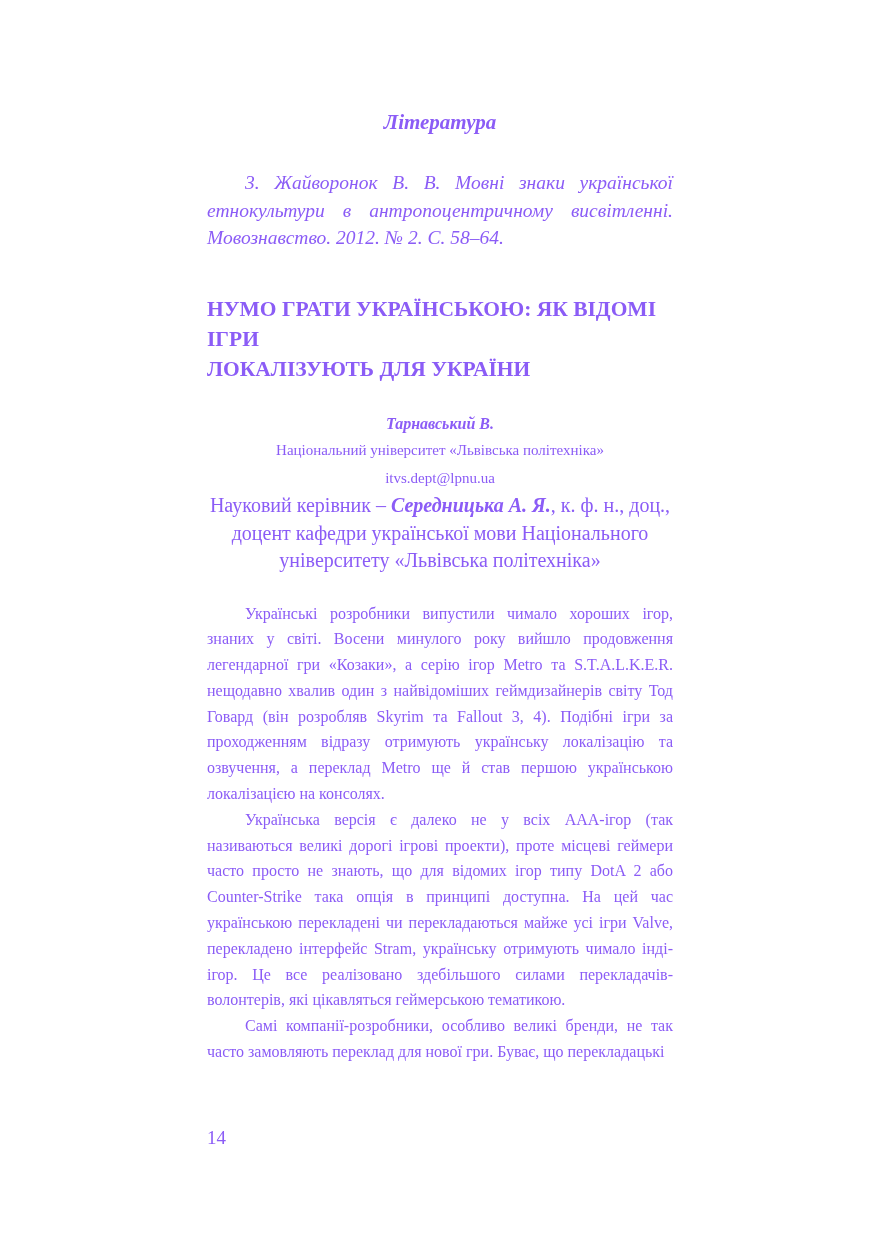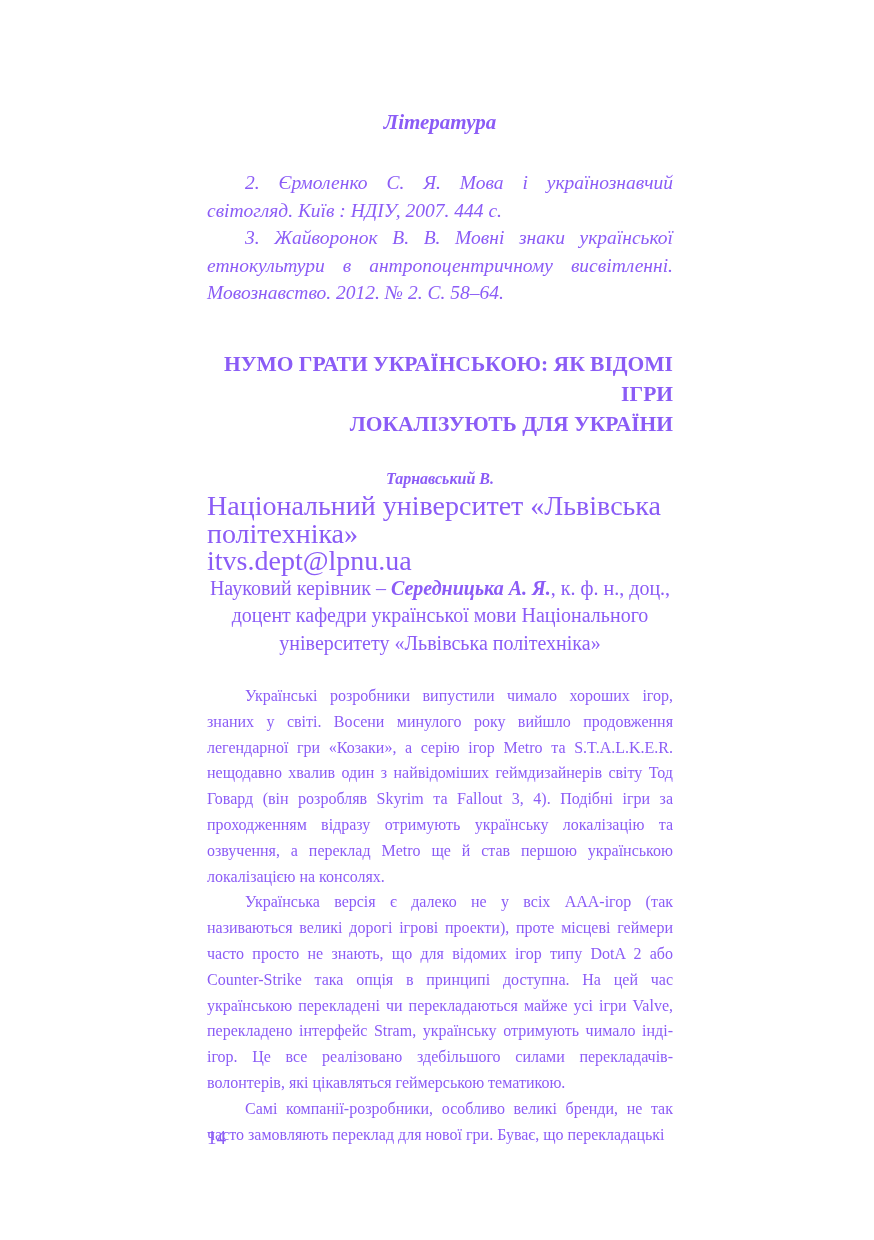--- a/index.html
+++ b/index.html
@@ -30,37 +30,37 @@
   .references p.ref {
     margin: 0;
     font-style: italic;
     font-size: 19.5px;
     line-height: 27.5px;
     text-align: justify;
     text-indent: 38px;
   }
   .article-title {
     margin: 42px 0 0 0;
-    text-align: right;
+    text-align: left;
     font-size: 21.5px;
     font-weight: bold;
     line-height: 30px;
   }
   .author {
     margin: 26px 0 0 0;
     text-align: center;
     font-size: 16px;
     font-weight: bold;
     font-style: italic;
     line-height: 27.5px;
   }
   .affil {
     margin: 0;
-    text-align: left;
-    font-size: 28px;
+    text-align: center;
+    font-size: 15px;
     line-height: 27.5px;
   }
   .supervisor {
     margin: 0;
     text-align: center;
     font-size: 20px;
     line-height: 27.5px;
   }
   .supervisor .sup-name {
     font-weight: bold;
@@ -85,21 +85,20 @@
   }
 </style>
 </head>
 <body>
 
 <div class="page">
 
   <h2 class="lit-heading">Література</h2>
 
   <div class="references">
-    <p class="ref">2. Єрмоленко С. Я. Мова і українознавчий світогляд. Київ : НДІУ, 2007. 444 с.</p>
     <p class="ref">3. Жайворонок В. В. Мовні знаки української етнокультури в антропоцентричному висвітленні. Мовознавство. 2012. № 2. С. 58–64.</p>
   </div>
 
   <h1 class="article-title">
     <span>НУМО ГРАТИ УКРАЇНСЬКОЮ: ЯК ВІДОМІ ІГРИ</span><br>
     <span>ЛОКАЛІЗУЮТЬ ДЛЯ УКРАЇНИ</span>
   </h1>
 
   <p class="author">Тарнавський В.</p>
 

